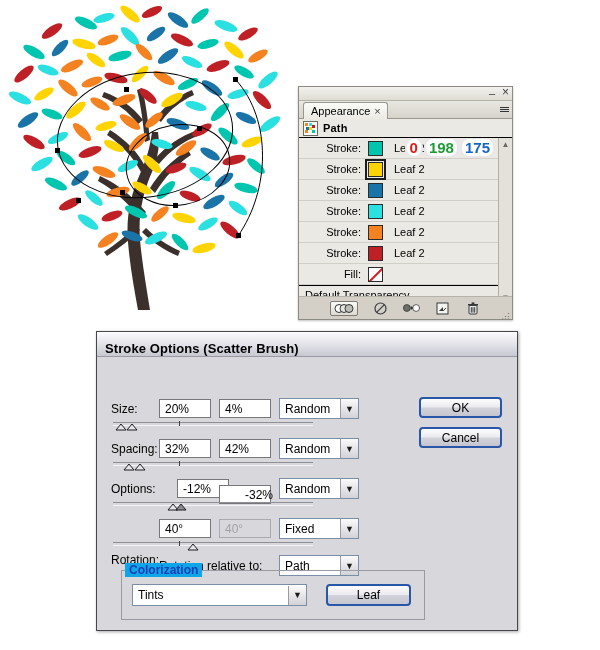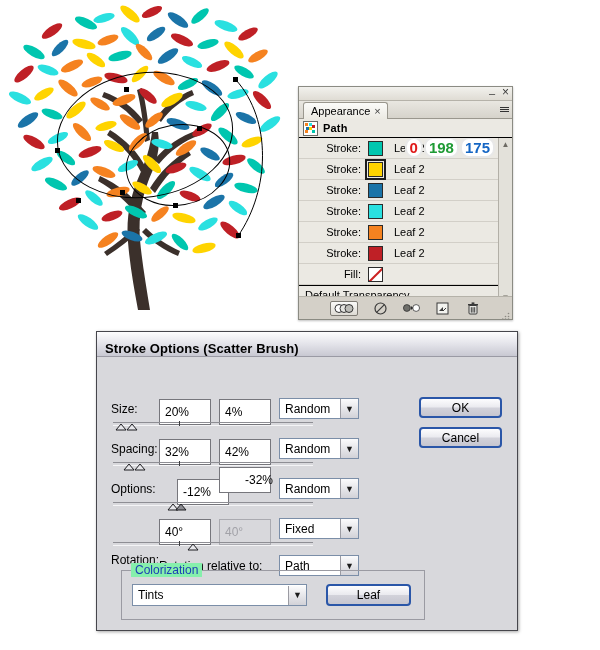--- a/index.html
+++ b/index.html
@@ -130,21 +130,21 @@
     height:24px;display:flex;align-items:flex-end;padding-left:8px;
     background:linear-gradient(#fdfdfe 0%,#e6e6ec 45%,#c8c8d2 100%);
     border-bottom:1px solid #9a9aa4;
     font-weight:bold;font-size:13px;letter-spacing:.1px;
   }
   .dlg-body{position:relative;height:273px;padding:0;}
 
   .row{position:absolute;height:24px;display:flex;align-items:center;}
   .row .lbl{font-size:12px;}
   .tfield{
-    height:26px;background:#fff;border:1px solid #76767c;
+    height:19px;background:#fff;border:1px solid #76767c;
     font-size:12px;display:flex;align-items:center;padding-left:5px;
     box-sizing:border-box;font-family:"Liberation Sans",sans-serif;
   }
   .tfield.dim{background:#d8d8dc;color:#a2a2a8;border-color:#aaaab0;}
   .combo{
     height:21px;border:1px solid #7b8ea8;background:#fff;
     display:flex;align-items:center;box-sizing:border-box;
   }
   .combo .cv{flex:1;padding-left:5px;font-size:12px;}
   .combo .arw{
@@ -171,22 +171,22 @@
   }
   .btn.primary{border:2px solid #2a56a8;border-radius:4px;}
   #btn-ok{position:absolute;left:322px;top:40px;width:83px;height:21px;}
   #btn-cancel{position:absolute;left:322px;top:70px;width:83px;height:21px;}
 
   .group{
     position:absolute;left:24px;top:213px;width:302px;height:48px;
     border:1px solid #9a9aa2;
   }
   .group-title{
-    position:absolute;left:9px;top:-8px;background:#86efac;
-    padding:0 4px;color:#1b3fb5;font-size:12px;
+    position:absolute;left:3px;top:-8px;background:#0ea5e9;
+    padding:0 4px;color:#1b3fb5;font-size:12px;font-weight:bold;
   }
   #tips-btn{position:absolute;left:204px;top:13px;width:85px;height:22px;border:2px solid #2a56a8;border-radius:4px;}
 </style>
 </head>
 <body>
 
 <div id="artwork">
   <svg width="300" height="325" viewBox="0 0 300 325" xmlns="http://www.w3.org/2000/svg">
     <g>
       <path d="M150 310 C 146 285, 142 262, 140 240 C 138 215, 143 192, 152 172 C 158 158, 160 146, 158 132
@@ -532,21 +532,21 @@
           <svg width="12" height="8" viewBox="0 0 12 8">
             <polygon points="6,1 11,7 1,7" fill="#e6e6ea" stroke="#1d1d21"></polygon>
           </svg>
         </div>
     </div>
 
     <div class="row" style="left:14px;top:120px;">
       <span class="lbl" style="width:62px;">Options:</span>
     </div>
     <div class="tfield" style="position:absolute;left:80px;top:122px;width:52px;">-12%</div>
-    <div class="tfield" style="position:absolute;left:122px;top:110px;width:52px;padding-left:25px;">-32%</div>
+    <div class="tfield" style="position:absolute;left:122px;top:128px;width:52px;padding-left:25px;">-32%</div>
     <div class="combo" style="position:absolute;left:182px;top:121px;width:80px;">
       <span class="cv">Random</span>
       <span class="arw">▼</span>
     </div>
     <div class="slider" style="left:16px;top:144px;width:200px;">
       <div class="track"></div>
       <div class="tri" style="left:54px;">
           <svg width="12" height="8" viewBox="0 0 12 8">
             <polygon points="6,1 11,7 1,7" fill="#e6e6ea" stroke="#1d1d21"></polygon>
           </svg>

